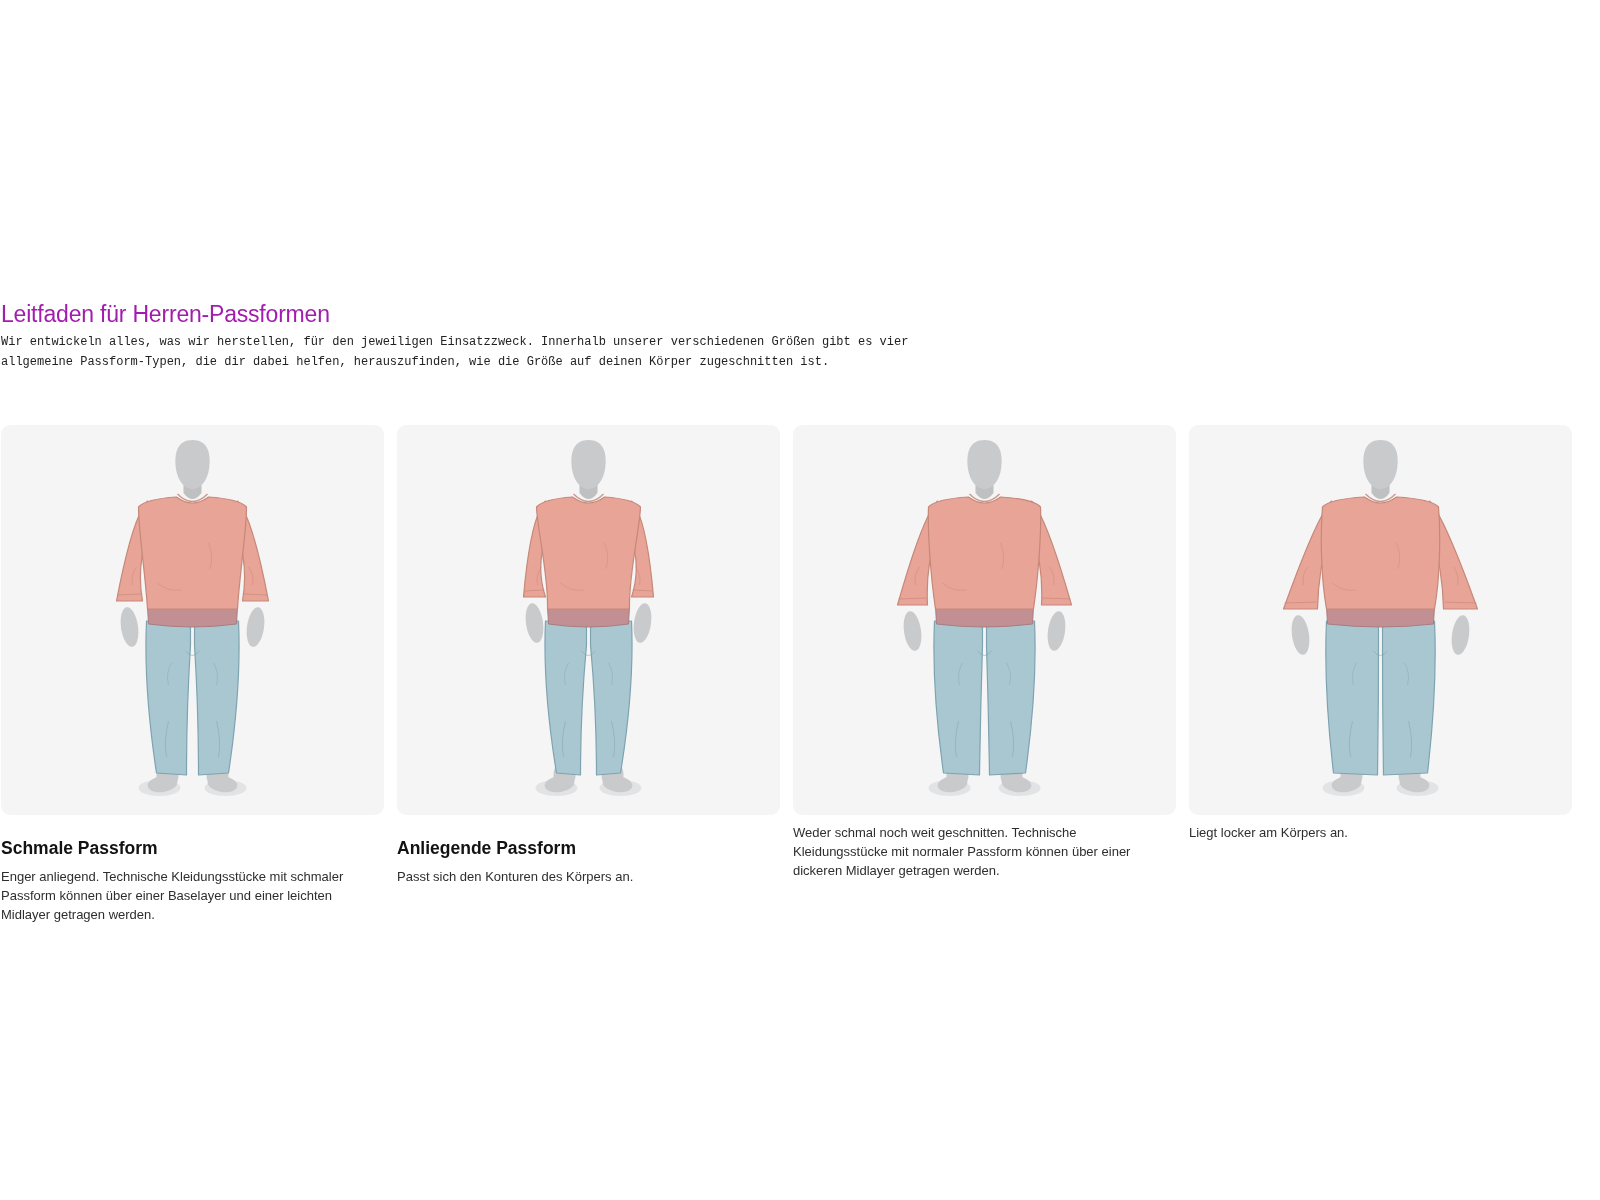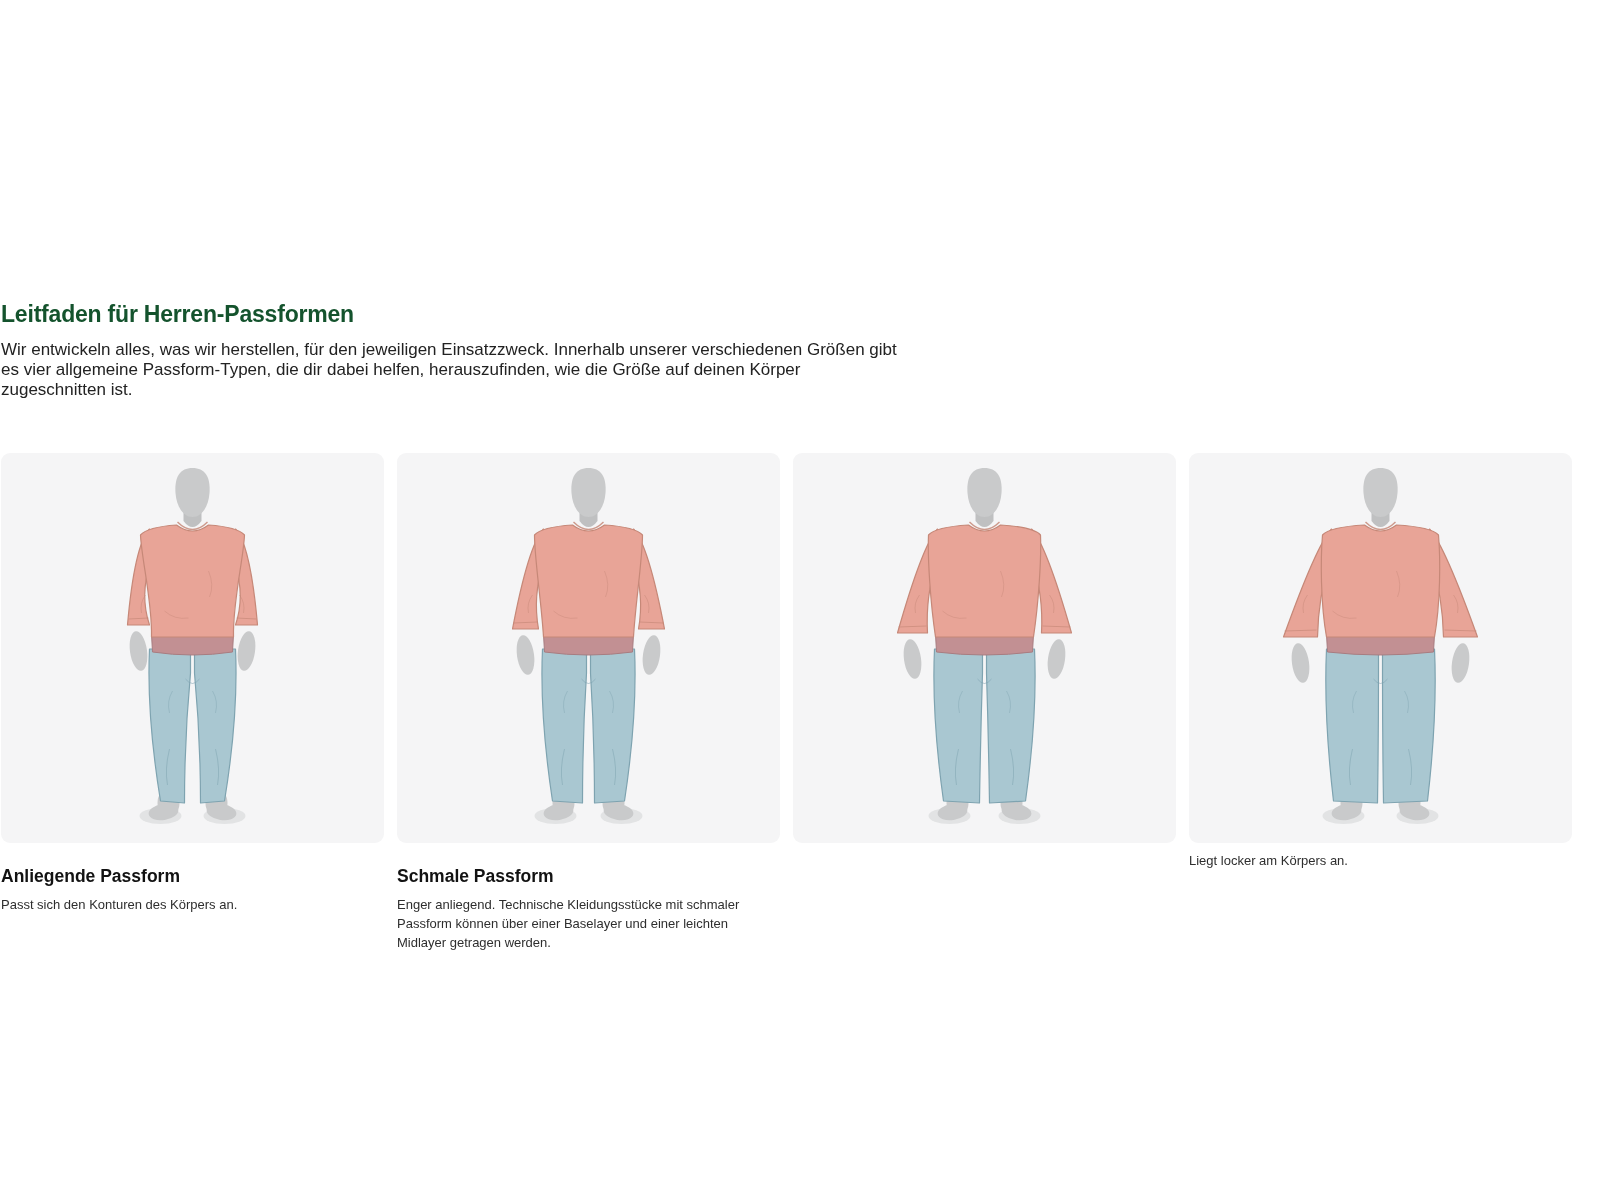--- a/index.html
+++ b/index.html
@@ -7,30 +7,31 @@
     width:1600px; height:1200px;
     background:#ffffff;
     font-family:"Liberation Sans", sans-serif;
     color:#161616;
     overflow:hidden;
   }
   .fit-guide-section { padding:300px 0 0 1px; }
   .section-title {
     font-size:23px;
     line-height:28px;
-    font-weight:700;
+    font-weight:400;
     letter-spacing:-0.2px;
-    color:#14532d;
+    color:#a21caf;
   }
   .section-intro {
-    margin-top:12px;
-    font-size:17px;
+    margin-top:4px;
+    font-size:12px;
     line-height:20px;
     color:#222222;
     max-width:908px;
+    font-family:Liberation Mono, monospace;
   }
   .fit-cards {
     display:flex;
     gap:13px;
     margin-top:53px;
   }
   .fit-card { width:383px; flex:0 0 auto; }
   .figure-box {
     width:383px; height:390px;
     background:#f5f5f6;
@@ -55,20 +56,65 @@
 </style>
 </head>
 <body>
 
 <div class="fit-guide-section">
 
   <h1 class="section-title">Leitfaden für Herren-Passformen</h1>
   <p class="section-intro">Wir entwickeln alles, was wir herstellen, für den jeweiligen Einsatzzweck. Innerhalb unserer verschiedenen Größen gibt es vier allgemeine Passform-Typen, die dir dabei helfen, herauszufinden, wie die Größe auf deinen Körper zugeschnitten ist.</p>
 
   <div class="fit-cards">
+
+    <div class="fit-card">
+      <div class="figure-box card-illustration">
+          <svg viewBox="0 0 383 390" xmlns="http://www.w3.org/2000/svg" role="img">
+            <ellipse cx="158.5" cy="363" rx="21" ry="8" fill="#e2e3e4"></ellipse>
+            <ellipse cx="224.5" cy="363" rx="21" ry="8" fill="#e2e3e4"></ellipse>
+            <ellipse cx="166.5" cy="350" rx="11" ry="14" fill="#c9cacb"></ellipse>
+            <ellipse cx="161.5" cy="359" rx="15" ry="8" fill="#c9cacb" transform="rotate(-9 161.5 359)"></ellipse>
+            <ellipse cx="216.5" cy="350" rx="11" ry="14" fill="#c9cacb"></ellipse>
+            <ellipse cx="221.5" cy="359" rx="15" ry="8" fill="#c9cacb" transform="rotate(9 221.5 359)"></ellipse>
+            <ellipse cx="128.5" cy="202" rx="8.5" ry="20" fill="#c9cacb" transform="rotate(-8 128.5 202)"></ellipse>
+            <ellipse cx="254.5" cy="202" rx="8.5" ry="20" fill="#c9cacb" transform="rotate(8 254.5 202)"></ellipse>
+            <path d="M 145.5 196 Q 142.5 262 155.5 348
+      L 185.5 350 Q 185.5 284 189.5 220 L 189.5 196 Z" fill="#a9c7d1" stroke="#7ea3b0" stroke-width="1.2" stroke-linejoin="round"></path>
+            <path d="M 167.5 296 q -5 20 -2 36" fill="none" stroke="#7ea3b0" stroke-width="1" opacity="0.5"></path>
+            <path d="M 170.5 238 q -6 10 -3 22" fill="none" stroke="#7ea3b0" stroke-width="1" opacity="0.4"></path>
+            <path d="M 237.5 196 Q 240.5 262 227.5 348
+      L 197.5 350 Q 197.5 284 193.5 220 L 193.5 196 Z" fill="#a9c7d1" stroke="#7ea3b0" stroke-width="1.2" stroke-linejoin="round"></path>
+            <path d="M 215.5 296 q 5 20 2 36" fill="none" stroke="#7ea3b0" stroke-width="1" opacity="0.5"></path>
+            <path d="M 212.5 238 q 6 10 3 22" fill="none" stroke="#7ea3b0" stroke-width="1" opacity="0.4"></path>
+            <path d="M 184.5 226 q 7 9 14 0" fill="none" stroke="#7ea3b0" stroke-width="1" opacity="0.55"></path>
+            <path d="M 146.5 181 L 236.5 181 L 235.5 199 Q 191.5 205 147.5 199 Z" fill="#c29093" stroke="#a87c80" stroke-width="1"></path>
+            <path d="M 146.5 76 Q 131.5 92 115.5 176
+      L 141.5 176 Q 135.5 142 146.5 110 Z" fill="#e8a497" stroke="#c68878" stroke-width="1.2" stroke-linejoin="round"></path>
+            <path d="M 140.5 169 L 116.5 170" stroke="#c68878" stroke-width="1" opacity="0.65"></path>
+            <path d="M 135.5 142 q -6 8 -4 18" fill="none" stroke="#c68878" stroke-width="1" opacity="0.45"></path>
+            <path d="M 236.5 76 Q 251.5 92 267.5 176
+      L 241.5 176 Q 247.5 142 236.5 110 Z" fill="#e8a497" stroke="#c68878" stroke-width="1.2" stroke-linejoin="round"></path>
+            <path d="M 242.5 169 L 266.5 170" stroke="#c68878" stroke-width="1" opacity="0.65"></path>
+            <path d="M 247.5 142 q 6 8 4 18" fill="none" stroke="#c68878" stroke-width="1" opacity="0.45"></path>
+            <path d="M 137.5 82
+    C 137.5 106 144.5 150 146.5 184
+    L 236.5 184
+    C 238.5 150 245.5 106 245.5 82
+    Q 238.5 74 207.5 72 Q 191.5 84 175.5 72 Q 144.5 74 137.5 82 Z" fill="#e8a497" stroke="#c68878" stroke-width="1.2" stroke-linejoin="round"></path>
+            <path d="M 207.5 118 q 6 14 1 26" fill="none" stroke="#c68878" stroke-width="1" opacity="0.4"></path>
+            <path d="M 156.5 158 q 10 9 24 7" fill="none" stroke="#c68878" stroke-width="1" opacity="0.4"></path>
+            <path d="M 176.5 69 Q 191.5 84 206.5 69" fill="none" stroke="#c68878" stroke-width="1.4" opacity="0.85"></path>
+            <path d="M 182.5 46 L 182.5 68 Q 191.5 80 200.5 68 L 200.5 46 Z" fill="#bfc0c1"></path>
+            <path d="M 191.5 15 C 205.5 15 209.5 26 208.5 40 C 207.5 54 200.5 64 191.5 64 C 182.5 64 175.5 54 174.5 40 C 173.5 26 177.5 15 191.5 15 Z" fill="#c9cacb"></path>
+          </svg>
+        </div>
+      <h3 class="fit-name">Schmale Passform</h3>
+      <p class="fit-desc">Enger anliegend. Technische Kleidungsstücke mit schmaler Passform können über einer Baselayer und einer leichten Midlayer getragen werden.</p>
+    </div>
 
     <div class="fit-card">
       <div class="figure-box card-illustration">
           <svg viewBox="0 0 383 390" xmlns="http://www.w3.org/2000/svg" role="img">
             <ellipse cx="159.5" cy="363" rx="21" ry="8" fill="#e2e3e4"></ellipse>
             <ellipse cx="223.5" cy="363" rx="21" ry="8" fill="#e2e3e4"></ellipse>
             <ellipse cx="167.5" cy="350" rx="11" ry="14" fill="#c9cacb"></ellipse>
             <ellipse cx="162.5" cy="359" rx="15" ry="8" fill="#c9cacb" transform="rotate(-9 162.5 359)"></ellipse>
             <ellipse cx="215.5" cy="350" rx="11" ry="14" fill="#c9cacb"></ellipse>
             <ellipse cx="220.5" cy="359" rx="15" ry="8" fill="#c9cacb" transform="rotate(9 220.5 359)"></ellipse>
@@ -104,65 +150,20 @@
             <path d="M 191.5 15 C 205.5 15 209.5 26 208.5 40 C 207.5 54 200.5 64 191.5 64 C 182.5 64 175.5 54 174.5 40 C 173.5 26 177.5 15 191.5 15 Z" fill="#c9cacb"></path>
           </svg>
         </div>
       <h3 class="fit-name">Anliegende Passform</h3>
       <p class="fit-desc">Passt sich den Konturen des Körpers an.</p>
     </div>
 
     <div class="fit-card">
       <div class="figure-box card-illustration">
           <svg viewBox="0 0 383 390" xmlns="http://www.w3.org/2000/svg" role="img">
-            <ellipse cx="158.5" cy="363" rx="21" ry="8" fill="#e2e3e4"></ellipse>
-            <ellipse cx="224.5" cy="363" rx="21" ry="8" fill="#e2e3e4"></ellipse>
-            <ellipse cx="166.5" cy="350" rx="11" ry="14" fill="#c9cacb"></ellipse>
-            <ellipse cx="161.5" cy="359" rx="15" ry="8" fill="#c9cacb" transform="rotate(-9 161.5 359)"></ellipse>
-            <ellipse cx="216.5" cy="350" rx="11" ry="14" fill="#c9cacb"></ellipse>
-            <ellipse cx="221.5" cy="359" rx="15" ry="8" fill="#c9cacb" transform="rotate(9 221.5 359)"></ellipse>
-            <ellipse cx="128.5" cy="202" rx="8.5" ry="20" fill="#c9cacb" transform="rotate(-8 128.5 202)"></ellipse>
-            <ellipse cx="254.5" cy="202" rx="8.5" ry="20" fill="#c9cacb" transform="rotate(8 254.5 202)"></ellipse>
-            <path d="M 145.5 196 Q 142.5 262 155.5 348
-      L 185.5 350 Q 185.5 284 189.5 220 L 189.5 196 Z" fill="#a9c7d1" stroke="#7ea3b0" stroke-width="1.2" stroke-linejoin="round"></path>
-            <path d="M 167.5 296 q -5 20 -2 36" fill="none" stroke="#7ea3b0" stroke-width="1" opacity="0.5"></path>
-            <path d="M 170.5 238 q -6 10 -3 22" fill="none" stroke="#7ea3b0" stroke-width="1" opacity="0.4"></path>
-            <path d="M 237.5 196 Q 240.5 262 227.5 348
-      L 197.5 350 Q 197.5 284 193.5 220 L 193.5 196 Z" fill="#a9c7d1" stroke="#7ea3b0" stroke-width="1.2" stroke-linejoin="round"></path>
-            <path d="M 215.5 296 q 5 20 2 36" fill="none" stroke="#7ea3b0" stroke-width="1" opacity="0.5"></path>
-            <path d="M 212.5 238 q 6 10 3 22" fill="none" stroke="#7ea3b0" stroke-width="1" opacity="0.4"></path>
-            <path d="M 184.5 226 q 7 9 14 0" fill="none" stroke="#7ea3b0" stroke-width="1" opacity="0.55"></path>
-            <path d="M 146.5 181 L 236.5 181 L 235.5 199 Q 191.5 205 147.5 199 Z" fill="#c29093" stroke="#a87c80" stroke-width="1"></path>
-            <path d="M 146.5 76 Q 131.5 92 115.5 176
-      L 141.5 176 Q 135.5 142 146.5 110 Z" fill="#e8a497" stroke="#c68878" stroke-width="1.2" stroke-linejoin="round"></path>
-            <path d="M 140.5 169 L 116.5 170" stroke="#c68878" stroke-width="1" opacity="0.65"></path>
-            <path d="M 135.5 142 q -6 8 -4 18" fill="none" stroke="#c68878" stroke-width="1" opacity="0.45"></path>
-            <path d="M 236.5 76 Q 251.5 92 267.5 176
-      L 241.5 176 Q 247.5 142 236.5 110 Z" fill="#e8a497" stroke="#c68878" stroke-width="1.2" stroke-linejoin="round"></path>
-            <path d="M 242.5 169 L 266.5 170" stroke="#c68878" stroke-width="1" opacity="0.65"></path>
-            <path d="M 247.5 142 q 6 8 4 18" fill="none" stroke="#c68878" stroke-width="1" opacity="0.45"></path>
-            <path d="M 137.5 82
-    C 137.5 106 144.5 150 146.5 184
-    L 236.5 184
-    C 238.5 150 245.5 106 245.5 82
-    Q 238.5 74 207.5 72 Q 191.5 84 175.5 72 Q 144.5 74 137.5 82 Z" fill="#e8a497" stroke="#c68878" stroke-width="1.2" stroke-linejoin="round"></path>
-            <path d="M 207.5 118 q 6 14 1 26" fill="none" stroke="#c68878" stroke-width="1" opacity="0.4"></path>
-            <path d="M 156.5 158 q 10 9 24 7" fill="none" stroke="#c68878" stroke-width="1" opacity="0.4"></path>
-            <path d="M 176.5 69 Q 191.5 84 206.5 69" fill="none" stroke="#c68878" stroke-width="1.4" opacity="0.85"></path>
-            <path d="M 182.5 46 L 182.5 68 Q 191.5 80 200.5 68 L 200.5 46 Z" fill="#bfc0c1"></path>
-            <path d="M 191.5 15 C 205.5 15 209.5 26 208.5 40 C 207.5 54 200.5 64 191.5 64 C 182.5 64 175.5 54 174.5 40 C 173.5 26 177.5 15 191.5 15 Z" fill="#c9cacb"></path>
-          </svg>
-        </div>
-      <h3 class="fit-name">Schmale Passform</h3>
-      <p class="fit-desc">Enger anliegend. Technische Kleidungsstücke mit schmaler Passform können über einer Baselayer und einer leichten Midlayer getragen werden.</p>
-    </div>
-
-    <div class="fit-card">
-      <div class="figure-box card-illustration">
-          <svg viewBox="0 0 383 390" xmlns="http://www.w3.org/2000/svg" role="img">
             <ellipse cx="156.5" cy="363" rx="21" ry="8" fill="#e2e3e4"></ellipse>
             <ellipse cx="226.5" cy="363" rx="21" ry="8" fill="#e2e3e4"></ellipse>
             <ellipse cx="164.5" cy="350" rx="11" ry="14" fill="#c9cacb"></ellipse>
             <ellipse cx="159.5" cy="359" rx="15" ry="8" fill="#c9cacb" transform="rotate(-9 159.5 359)"></ellipse>
             <ellipse cx="218.5" cy="350" rx="11" ry="14" fill="#c9cacb"></ellipse>
             <ellipse cx="223.5" cy="359" rx="15" ry="8" fill="#c9cacb" transform="rotate(9 223.5 359)"></ellipse>
             <ellipse cx="119.5" cy="206" rx="8.5" ry="20" fill="#c9cacb" transform="rotate(-8 119.5 206)"></ellipse>
             <ellipse cx="263.5" cy="206" rx="8.5" ry="20" fill="#c9cacb" transform="rotate(8 263.5 206)"></ellipse>
             <path d="M 141.5 196 Q 138.5 262 150.5 348
       L 186.5 350 Q 187.5 284 189.5 220 L 189.5 196 Z" fill="#a9c7d1" stroke="#7ea3b0" stroke-width="1.2" stroke-linejoin="round"></path>
@@ -187,20 +188,21 @@
     L 240.5 184
     C 245.5 150 248.5 106 247.5 82
     Q 240.5 74 207.5 72 Q 191.5 84 175.5 72 Q 142.5 74 135.5 82 Z" fill="#e8a497" stroke="#c68878" stroke-width="1.2" stroke-linejoin="round"></path>
             <path d="M 207.5 118 q 6 14 1 26" fill="none" stroke="#c68878" stroke-width="1" opacity="0.4"></path>
             <path d="M 149.5 158 q 10 9 24 7" fill="none" stroke="#c68878" stroke-width="1" opacity="0.4"></path>
             <path d="M 176.5 69 Q 191.5 84 206.5 69" fill="none" stroke="#c68878" stroke-width="1.4" opacity="0.85"></path>
             <path d="M 182.5 46 L 182.5 68 Q 191.5 80 200.5 68 L 200.5 46 Z" fill="#bfc0c1"></path>
             <path d="M 191.5 15 C 205.5 15 209.5 26 208.5 40 C 207.5 54 200.5 64 191.5 64 C 182.5 64 175.5 54 174.5 40 C 173.5 26 177.5 15 191.5 15 Z" fill="#c9cacb"></path>
           </svg>
         </div>
+      <p class="fit-desc">Weder schmal noch weit geschnitten. Technische Kleidungsstücke mit normaler Passform können über einer dickeren Midlayer getragen werden.</p>
     </div>
 
     <div class="fit-card">
       <div class="figure-box card-illustration">
           <svg viewBox="0 0 383 390" xmlns="http://www.w3.org/2000/svg" role="img">
             <ellipse cx="154.5" cy="363" rx="21" ry="8" fill="#e2e3e4"></ellipse>
             <ellipse cx="228.5" cy="363" rx="21" ry="8" fill="#e2e3e4"></ellipse>
             <ellipse cx="162.5" cy="350" rx="11" ry="14" fill="#c9cacb"></ellipse>
             <ellipse cx="157.5" cy="359" rx="15" ry="8" fill="#c9cacb" transform="rotate(-9 157.5 359)"></ellipse>
             <ellipse cx="220.5" cy="350" rx="11" ry="14" fill="#c9cacb"></ellipse>

